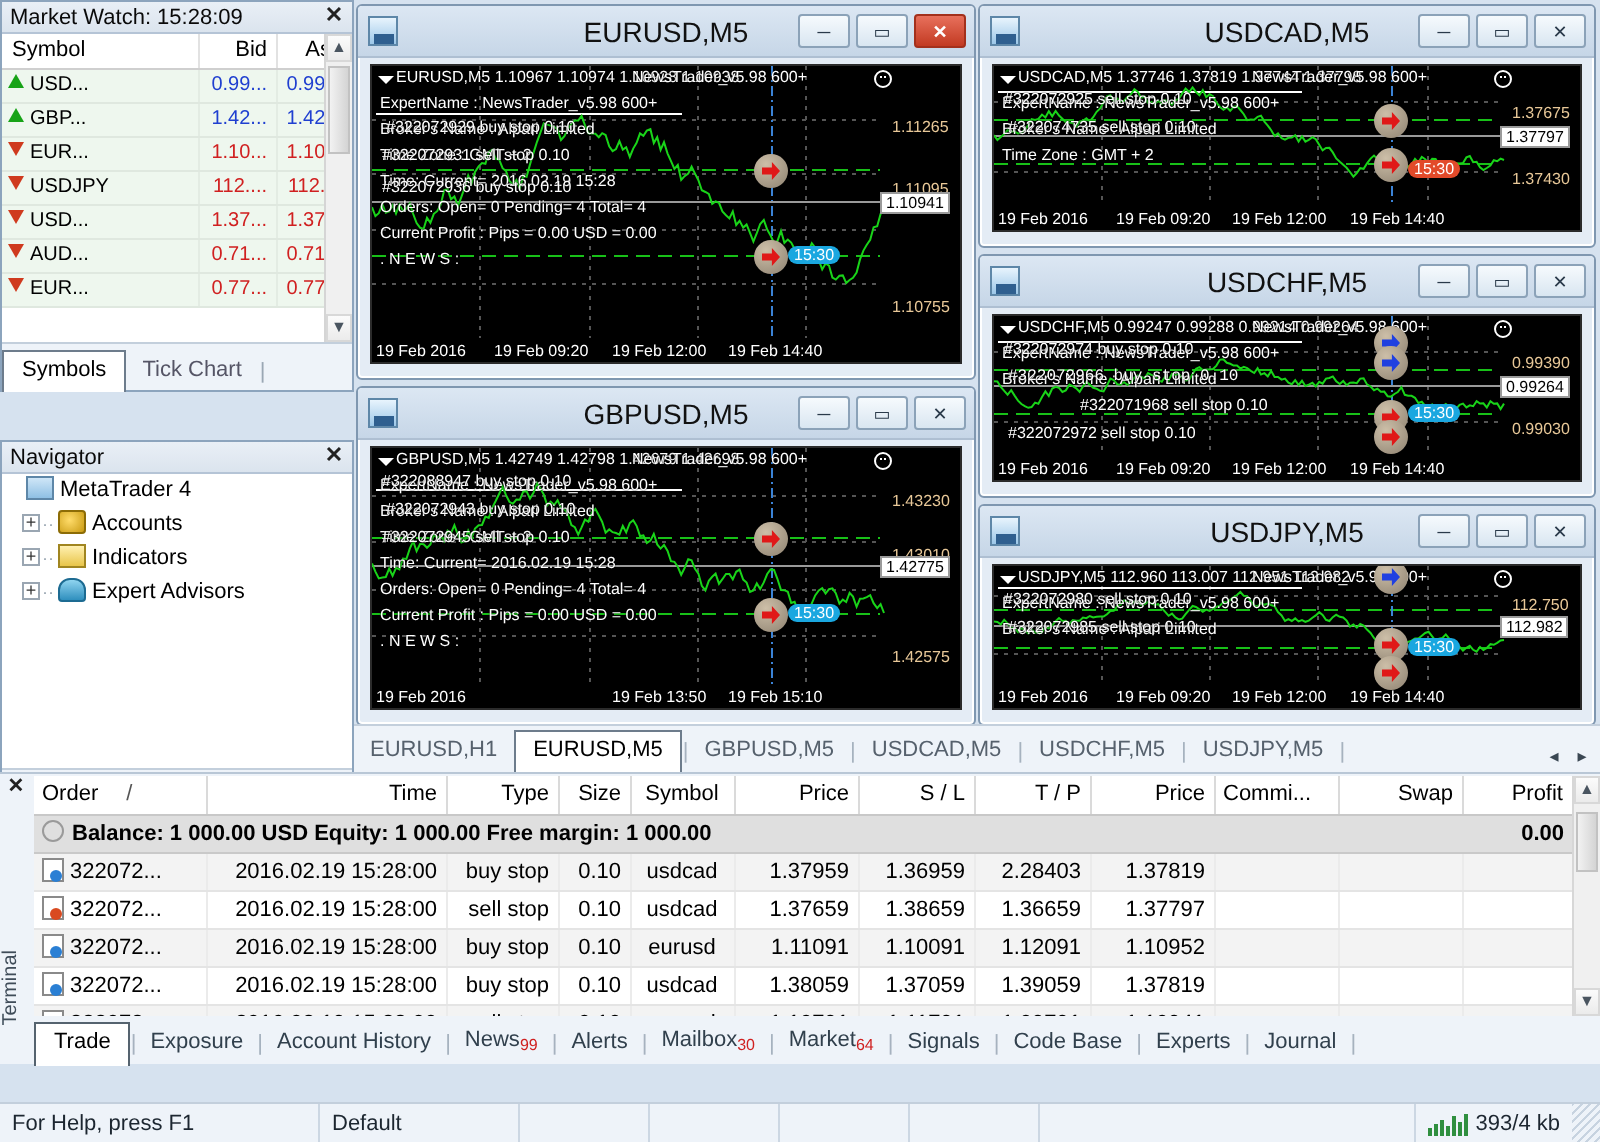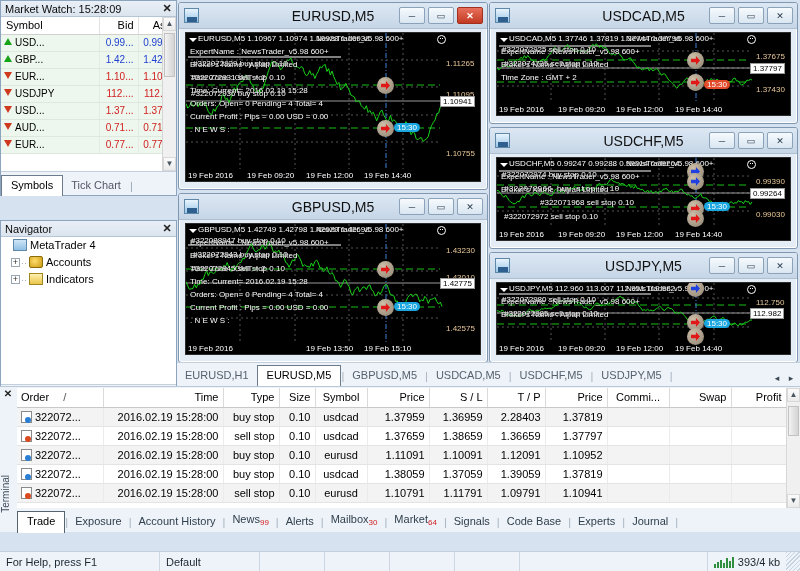--- a/index.html
+++ b/index.html
@@ -324,20 +324,21 @@
 
 <div class="panel" id="navigator">
   <div class="panel-title">
     <span>Navigator</span>
     <span class="panel-close">✕</span>
   </div>
   <div class="nav-body" id="nav-items">
       <div class="nav-item"><span style="display:inline-block;width:6px"></span><span class="nav-ico ico-mt"></span><span>MetaTrader 4</span></div>
       <div class="nav-item child"><span class="nav-plus">+</span><span class="nav-dots">··</span><span class="nav-ico ico-acc"></span><span>Accounts</span></div>
       <div class="nav-item child"><span class="nav-plus">+</span><span class="nav-dots">··</span><span class="nav-ico ico-ind"></span><span>Indicators</span></div>
+      <div class="nav-item child"><span class="nav-plus">+</span><span class="nav-dots">··</span><span class="nav-ico ico-ea"></span><span>Expert Advisors</span></div>
     </div>
   <div class="tabstrip" id="nav-tabs">
       <div class="tab active">Common</div>
       <div class="tab">Favorites</div>
       <div class="sep">|</div>
     </div>
 </div>
 
 <div id="chart-windows">
     <div class="chartwin" style="left: 178px; top: 2px; width: 310px; height: 188px;">
@@ -671,26 +672,30 @@
           <tr id="ord-head">
             <th style="text-align: left;"><span>Order</span><span style="margin-left:14px;color:#555">/</span></th>
             <th style="text-align: right;">Time</th>
             <th style="text-align: right;">Type</th>
             <th style="text-align: right;">Size</th>
             <th style="text-align: center;">Symbol</th>
             <th style="text-align: right;">Price</th>
             <th style="text-align: right;">S / L</th>
             <th style="text-align: right;">T / P</th>
             <th style="text-align: right;">Price</th>
-            <th style="text-align: center; margin-top: 40px;">Commi...</th>
+            <th style="text-align: left; margin-top: 40px;">Commi...</th>
             <th style="text-align: right;">Swap</th>
             <th style="text-align: right;">Profit</th>
           </tr>
         </thead>
       <tbody id="ord-rows">
+          <tr class="balance">
+            <td colspan="11" style="text-align:left"><span style="display:inline-block;width:11px;height:11px;border:1px solid #9a9a9a;border-radius:50%;vertical-align:-1px;margin-right:4px;"></span><span>Balance: 1 000.00 USD  Equity: 1 000.00  Free margin: 1 000.00</span></td>
+            <td style="text-align:right">0.00</td>
+          </tr>
           <tr class="odd">
             <td style="text-align:left"><span class="ordicon buy"></span><span>322072...</span></td>
             <td style="text-align:right">2016.02.19 15:28:00</td>
             <td style="text-align:right">buy stop</td>
             <td style="text-align:right">0.10</td>
             <td style="text-align:center">usdcad</td>
             <td style="text-align:right">1.37959</td>
             <td style="text-align:right">1.36959</td>
             <td style="text-align:right">2.28403</td>
             <td style="text-align:right">1.37819</td>

